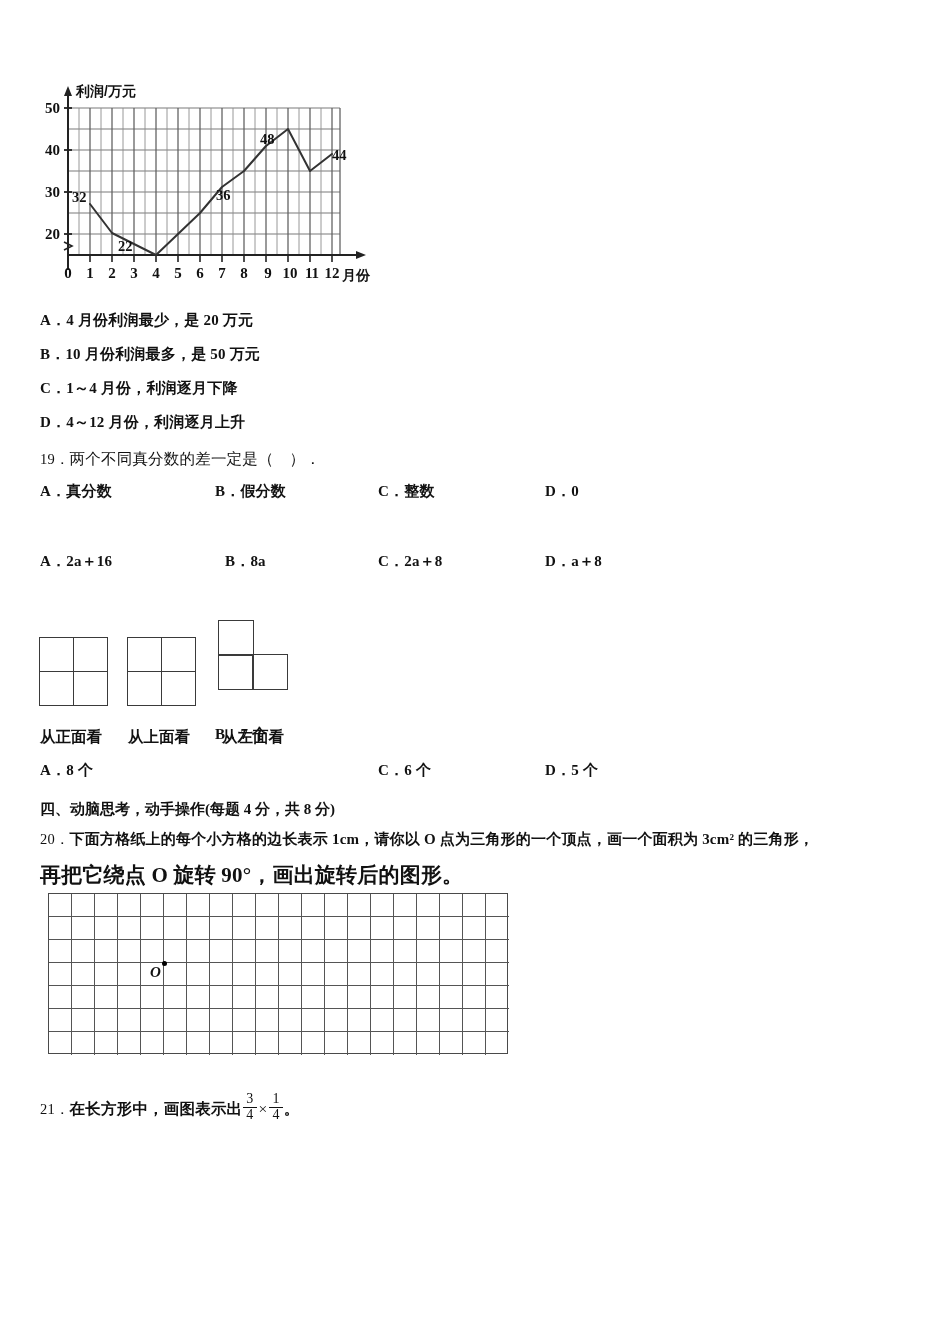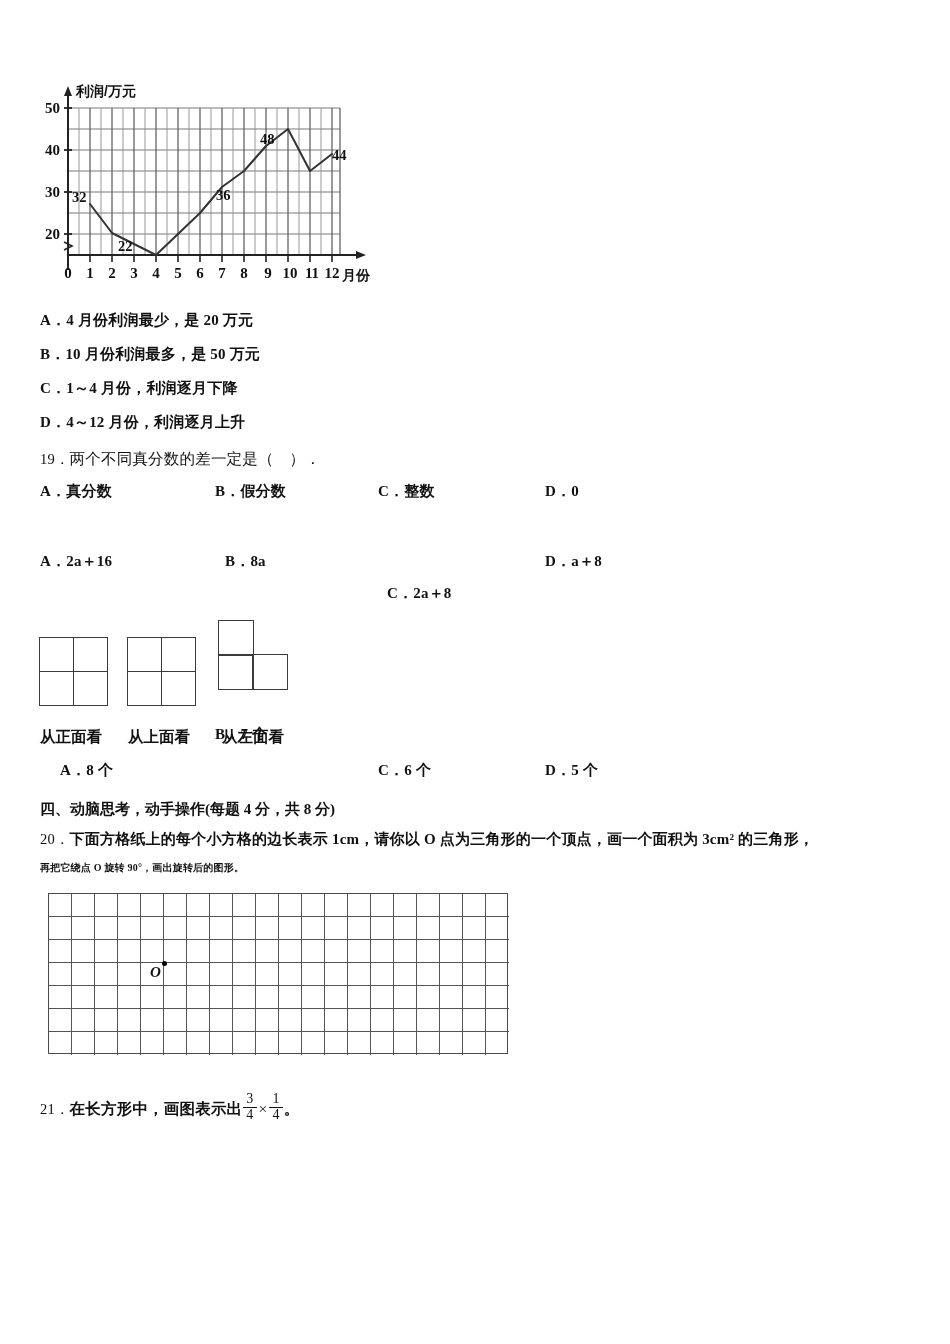--- a/index.html
+++ b/index.html
@@ -295,21 +295,21 @@
   <div class="opt" style="left:545px; top:482px;">
     <span class="optlbl">D．</span><span>0</span>
   </div>
 
   <div class="opt" style="left:40px; top:552px;">
     <span class="optlbl">A．</span><span>2a＋16</span>
   </div>
   <div class="opt" style="left:225px; top:552px;">
     <span class="optlbl">B．</span><span>8a</span>
   </div>
-  <div class="opt" style="left:387px; top:552px;margin-top:32px;">
+  <div class="opt" style="left:378px; top:552px;">
     <span class="optlbl">C．</span><span>2a＋8</span>
   </div>
   <div class="opt" style="left:545px; top:552px;">
     <span class="optlbl">D．</span><span>a＋8</span>
   </div>
 
 
   <div class="shape-box grid2" style="left:40px; top:638px;">
     <div></div>
     <div></div>
@@ -327,39 +327,39 @@
   <div class="shape-box lshape" style="left:218px; top:620px;">
     <div class="lcell" style="left:0px;  top:0px;"></div>
     <div class="lcell" style="left:0px;  top:34px;"></div>
     <div class="lcell" style="left:34px; top:34px;"></div>
   </div>
 
   <div class="viewlbl" style="left:40px; top:727px;">从正面看</div>
   <div class="viewlbl" style="left:128px; top:727px;text-align:center;">从上面看</div>
   <div class="viewlbl" style="left:222px; top:727px;">从左面看</div>
 
-  <div class="opt" style="left:40px; top:761px;margin-left:20px;">
+  <div class="opt" style="left:40px; top:761px;">
     <span class="optlbl">A．</span><span>8 个</span>
   </div>
   <div class="opt" style="left:215px; top:725px;">
     <span class="optlbl">B．</span><span>7 个</span>
   </div>
   <div class="opt" style="left:378px; top:761px;">
     <span class="optlbl">C．</span><span>6 个</span>
   </div>
   <div class="opt" style="left:545px; top:761px;">
     <span class="optlbl">D．</span><span>5 个</span>
   </div>
 
   <div class="seclabel" style="left:40px; top:800px;">四、动脑思考，动手操作(每题 4 分，共 8 分)</div>
 
   <div class="qline" style="left:40px; top:828px; font-size:15px;">
     <span class="qnum">20．</span><span class="bold">下面方格纸上的每个小方格的边长表示 1cm，请你以 O 点为三角形的一个顶点，画一个面积为 3cm² 的三角形，</span>
   </div>
-  <div class="qline bold" style="left:40px; top:860px; font-size:10px;">再把它绕点 O 旋转 90°，画出旋转后的图形。</div>
+  <div class="qline bold" style="left:40px; top:860px; font-size:21px;">再把它绕点 O 旋转 90°，画出旋转后的图形。</div>
 
   <div id="q20-grid" style="grid-template-columns: repeat(20, 23px); grid-template-rows: repeat(7, 23px); width: 460px; height: 161px;">
       <div class="cell"></div>
       <div class="cell"></div>
       <div class="cell"></div>
       <div class="cell"></div>
       <div class="cell"></div>
       <div class="cell"></div>
       <div class="cell"></div>
       <div class="cell"></div>

